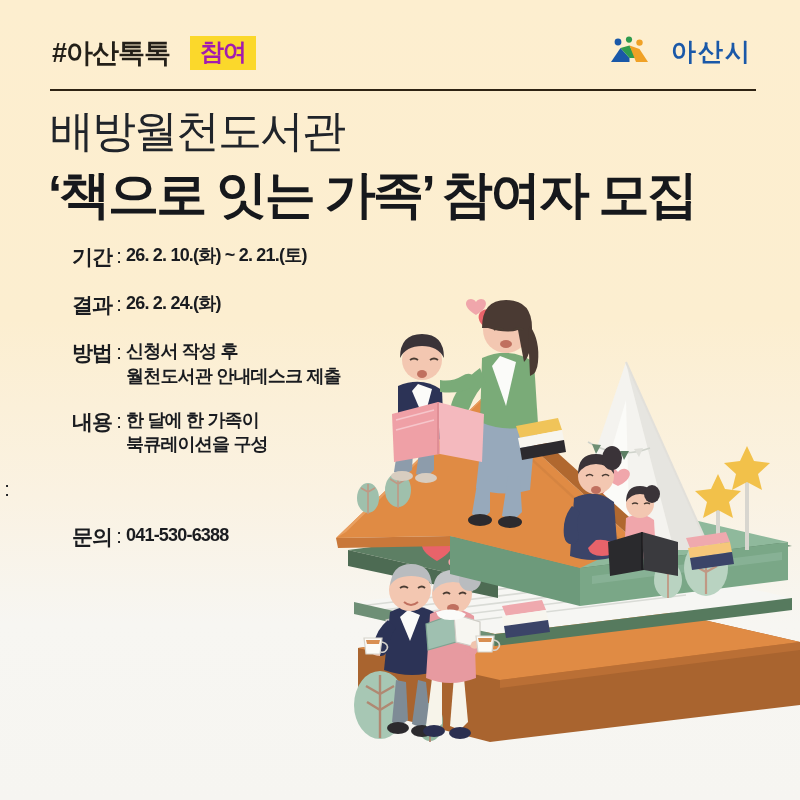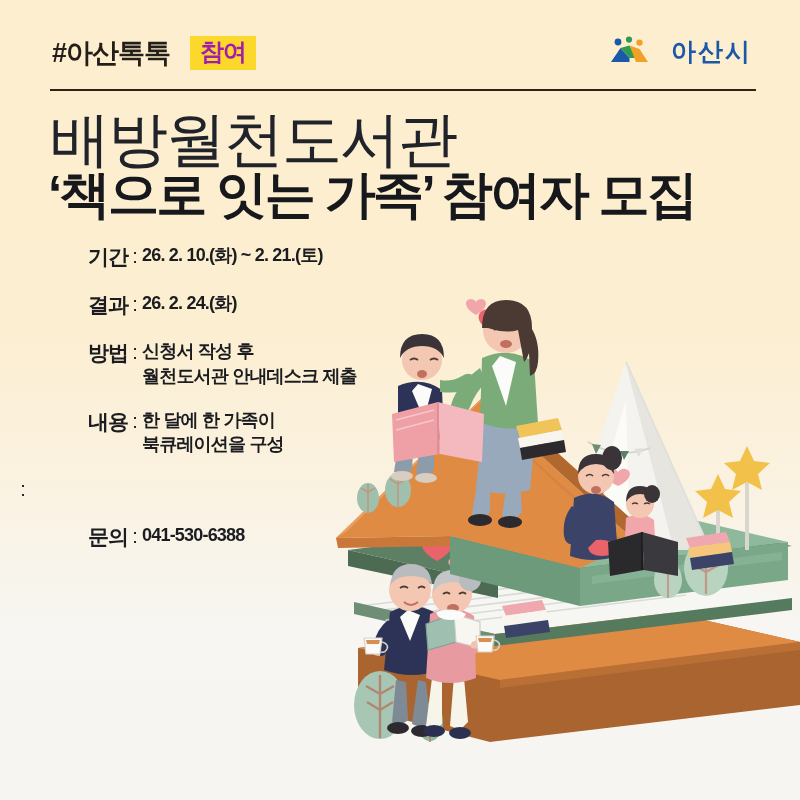--- a/index.html
+++ b/index.html
@@ -41,32 +41,32 @@
     letter-spacing:2px; line-height:1;
   }
   .rule {
     position:absolute; left:50px; top:89px;
     width:706px; height:2px; background:#2e2313;
   }
 
   
   .title-thin {
     position:absolute; left:50px; top:108px;
-    font-size:60px; font-weight:300; color:#20242a;
+    font-size:44px; font-weight:300; color:#20242a;
     letter-spacing:-2px; line-height:1.05;
   }
   .title-bold {
     position:absolute; left:48px; top:168px;
     font-size:51px; font-weight:700; color:#16181c;
     letter-spacing:-2.6px; line-height:1.05;
     white-space:nowrap;
   }
 
   
-  .info { position:absolute; left:0; top:243px; width:430px;padding-left:16px; }
+  .info { position:absolute; left:0; top:243px; width:430px; }
   .row { display:flex; margin-bottom:19px; }
   .row .lbl {
     width:112px; flex:0 0 112px; text-align:right;
     font-size:21px; font-weight:800; color:#1a1c20;
     letter-spacing:-1px; line-height:1.38;
   }
   .row .colon {
     flex:0 0 14px; text-align:center;
     font-size:20px; font-weight:400; color:#1a1c20;
     line-height:1.38;

